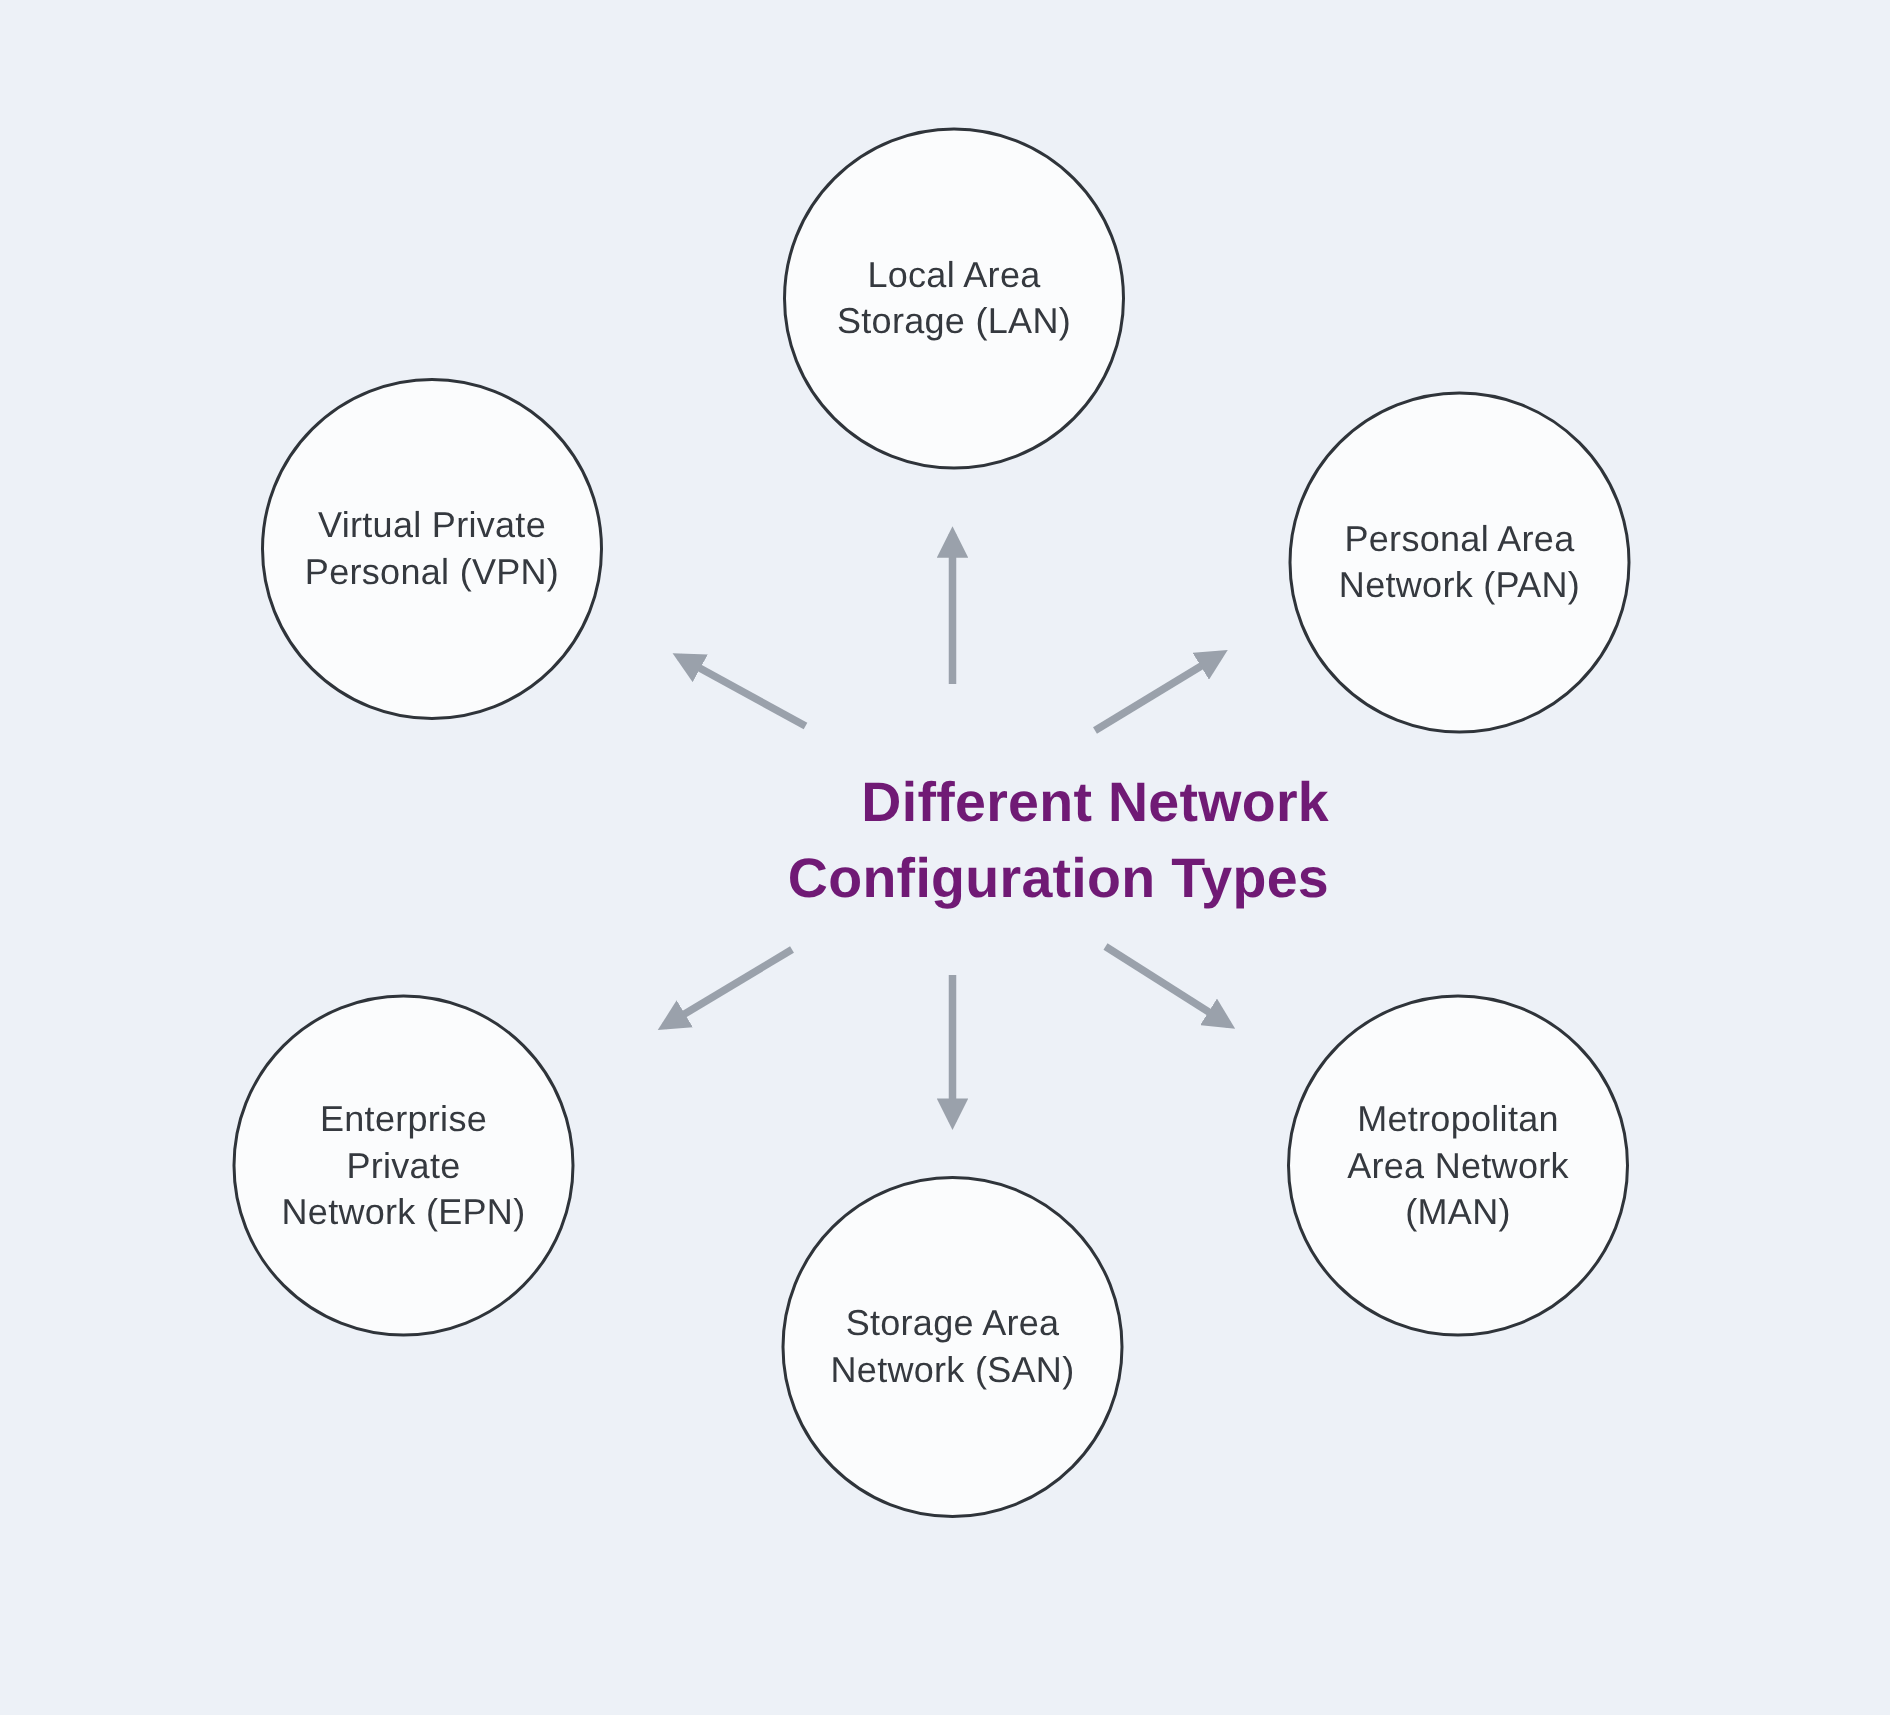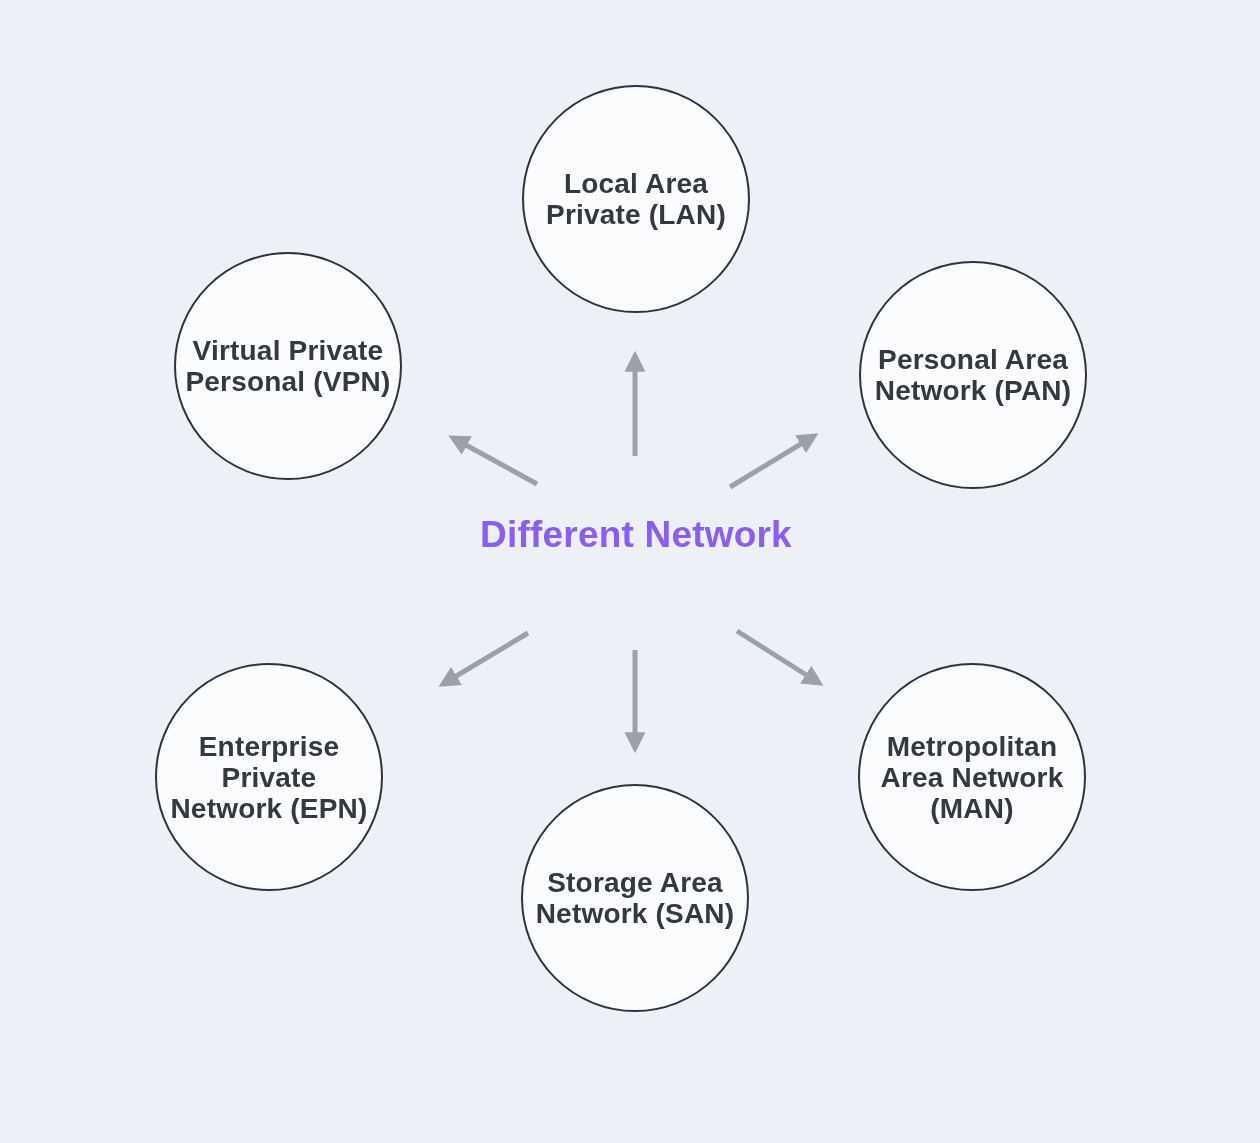--- a/index.html
+++ b/index.html
@@ -34,43 +34,43 @@
     border-radius: 50%;
     background: #fbfcfd;
     border: 2.5px solid #2f343a;
     box-sizing: border-box;
     display: flex;
     align-items: center;
     justify-content: center;
     text-align: center;
   }
   .node-label {
-    font-size: 28px;
-    font-weight: bold;
+    font-size: 24px;
+    font-weight: normal;
     line-height: 31px;
     color: #35393f;
     letter-spacing: 0.2px;
   }
   #node-lan { left: 522px; top: 85px;  }
   #node-pan { left: 859px; top: 261px; }
   #node-man { left: 858px; top: 663px; }
   #node-san { left: 521px; top: 784px; }
   #node-epn { left: 155px; top: 663px; }
   #node-vpn { left: 174px; top: 252px; }
 
   .center-title {
     position: absolute;
     left: 386px;
     top: 509px;
     width: 500px;
-    text-align: center;
+    text-align: right;
     font-size: 37px;
     font-weight: bold;
     line-height: 51px;
-    color: #8b5cf6;
+    color: #701a75;
     letter-spacing: 0.2px;
   }
 </style>
 </head>
 <body>
 
 <div class="canvas">
 
   <svg class="arrows-layer" viewBox="0 0 1260 1143" xmlns="http://www.w3.org/2000/svg">
     <defs>
@@ -81,26 +81,27 @@
     <line x1="635" y1="456" x2="635" y2="356" stroke="#9aa1ab" stroke-width="5" marker-end="url(#arrowhead)"></line>
     <line x1="730" y1="487" x2="814" y2="436" stroke="#9aa1ab" stroke-width="5" marker-end="url(#arrowhead)"></line>
     <line x1="737" y1="631" x2="819" y2="683" stroke="#9aa1ab" stroke-width="5" marker-end="url(#arrowhead)"></line>
     <line x1="635" y1="650" x2="635" y2="748" stroke="#9aa1ab" stroke-width="5" marker-end="url(#arrowhead)"></line>
     <line x1="528" y1="633" x2="443" y2="684" stroke="#9aa1ab" stroke-width="5" marker-end="url(#arrowhead)"></line>
     <line x1="537" y1="484" x2="453" y2="438" stroke="#9aa1ab" stroke-width="5" marker-end="url(#arrowhead)"></line>
   </svg>
 
   <div class="center-title">
     <div>Different Network</div>
+    <div>Configuration Types</div>
   </div>
 
   <div class="node" id="node-lan">
     <div class="node-label">
       <div>Local Area</div>
-      <div>Private (LAN)</div>
+      <div>Storage (LAN)</div>
     </div>
   </div>
 
   <div class="node" id="node-pan">
     <div class="node-label">
       <div>Personal Area</div>
       <div>Network (PAN)</div>
     </div>
   </div>
 

